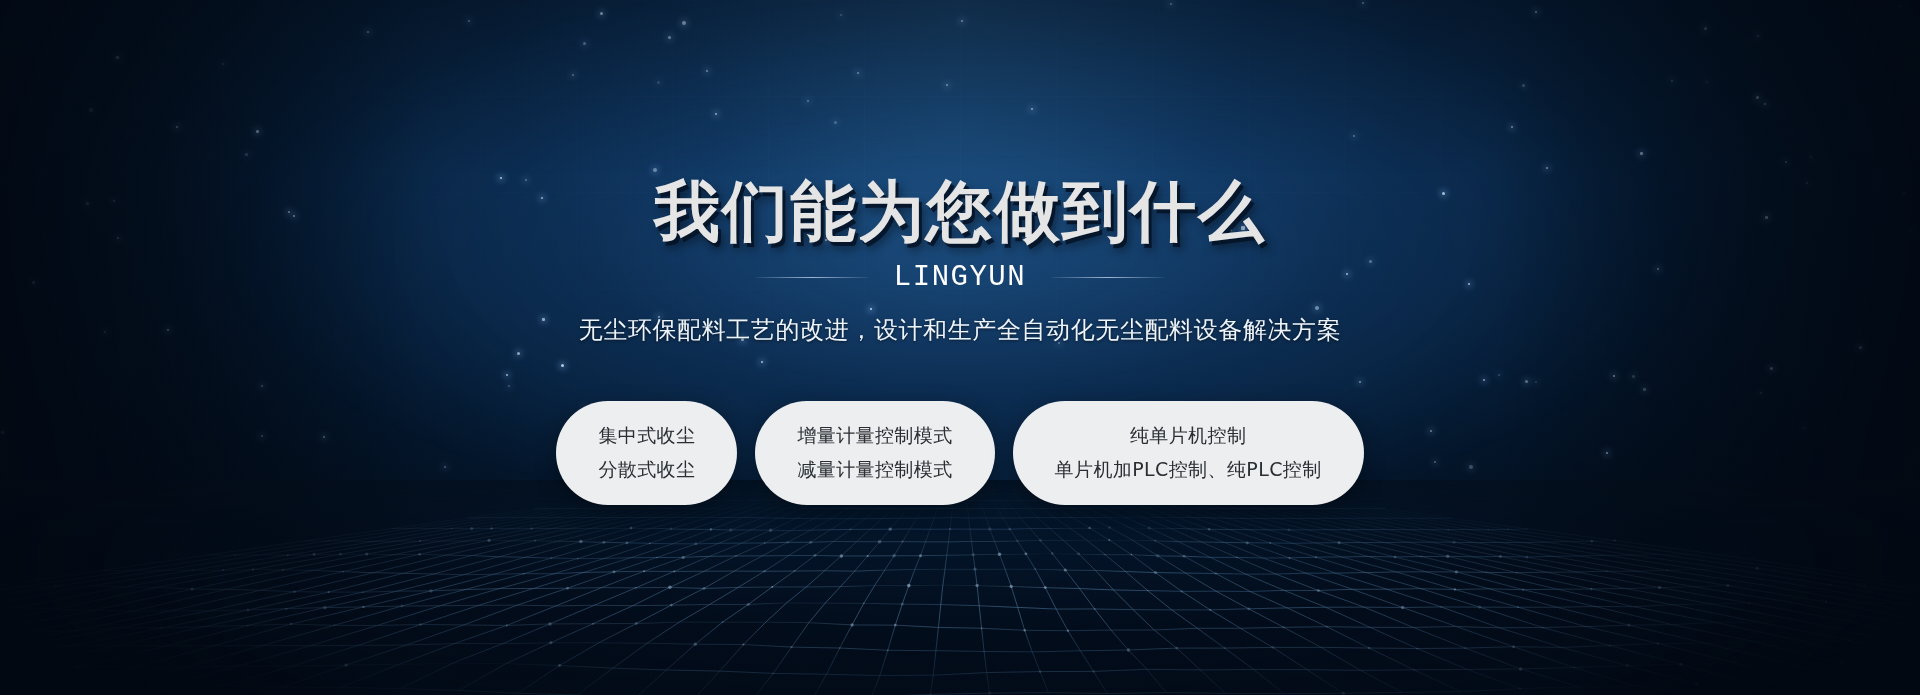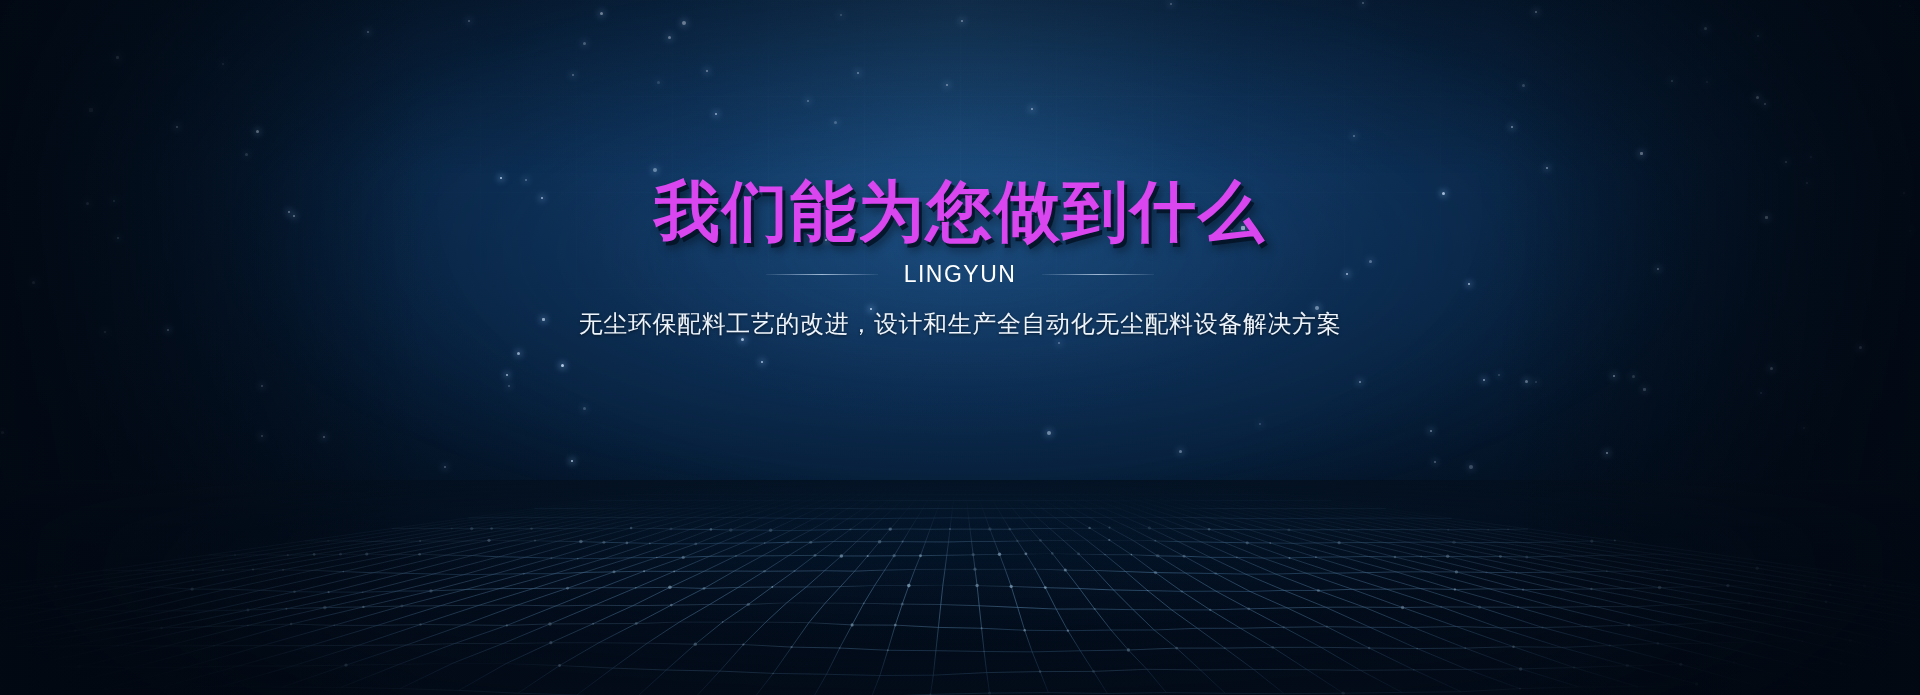--- a/index.html
+++ b/index.html
@@ -81,40 +81,40 @@
     display:flex; flex-direction:column; align-items:center;
     padding-top:178px;
   }
 
   .headline{
     font-family:Liberation Sans, sans-serif;
     font-weight:bold;
     font-size:66px;
     line-height:1.02;
     letter-spacing:2px;
-    color:#d946ef;
+    color:#e5e5e5;
     text-shadow:
       3px 4px 0 rgba(3,18,36,.85),
       5px 7px 10px rgba(0,0,0,.45);
     margin:0;
     white-space:nowrap;
   }
 
   .eyebrow-row{
     display:flex; align-items:center; justify-content:center;
     gap:26px;
     margin-top:16px;
   }
   .eyebrow-rule{
     width:112px; height:1px;
     background:linear-gradient(90deg, rgba(200,220,245,.08), rgba(205,225,248,.75), rgba(200,220,245,.08));
   }
   .eyebrow{
-    font-family:Liberation Sans, sans-serif;
-    font-size:23px;
+    font-family:Liberation Mono, monospace;
+    font-size:29px;
     letter-spacing:1.5px;
     color:#ffffff;
     white-space:nowrap;
   }
 
   .subtitle{
     margin-top:20px;
     font-family:"DejaVu Sans", sans-serif;
     font-size:24px;
     letter-spacing:.6px;
@@ -591,14 +591,32 @@
     <h1 class="headline">我们能为您做到什么</h1>
 
     <div class="eyebrow-row">
       <span class="eyebrow-rule"></span>
       <span class="eyebrow">LINGYUN</span>
       <span class="eyebrow-rule"></span>
     </div>
 
     <p class="subtitle">无尘环保配料工艺的改进，设计和生产全自动化无尘配料设备解决方案</p>
 
+    <div class="cards">
+
+      <div class="card">
+        <span class="card-line">集中式收尘</span>
+        <span class="card-line">分散式收尘</span>
+      </div>
+
+      <div class="card">
+        <span class="card-line">增量计量控制模式</span>
+        <span class="card-line">减量计量控制模式</span>
+      </div>
+
+      <div class="card">
+        <span class="card-line">纯单片机控制</span>
+        <span class="card-line">单片机加PLC控制、纯PLC控制</span>
+      </div>
+
+    </div>
   </div>
 </div>
 
 </body></html>

